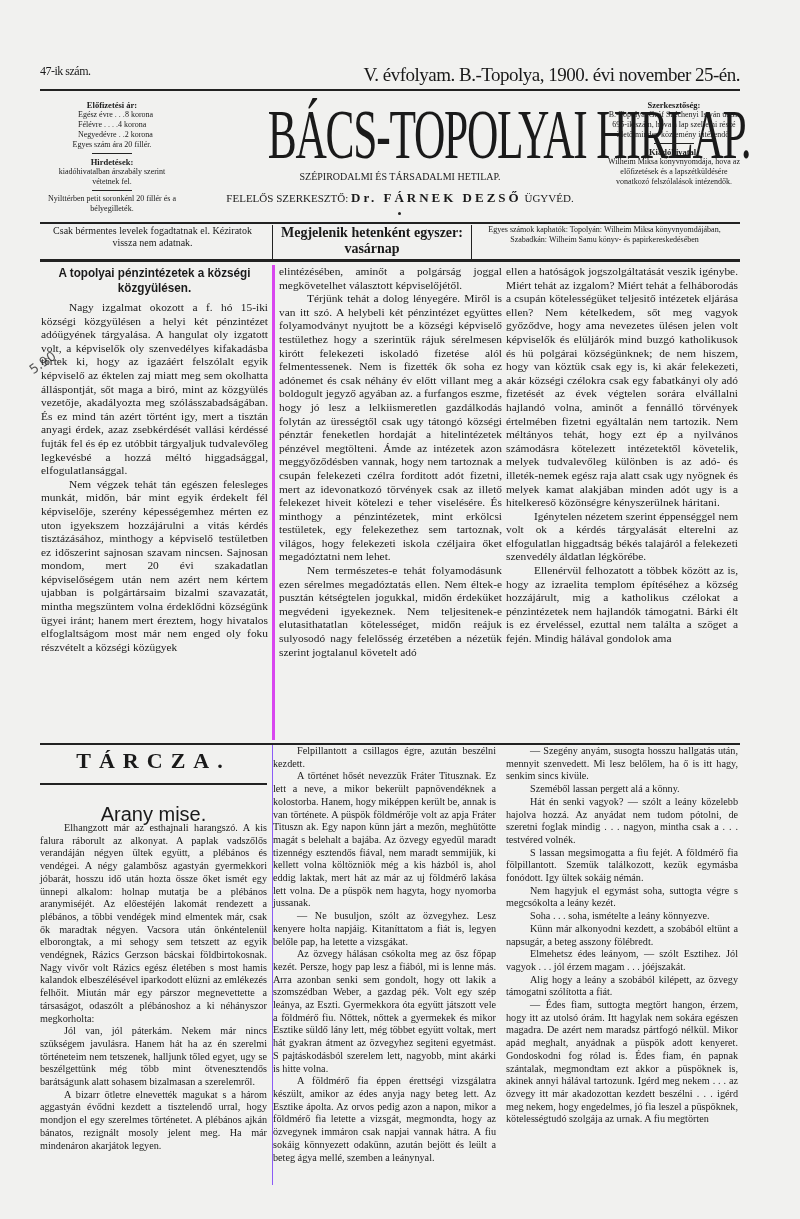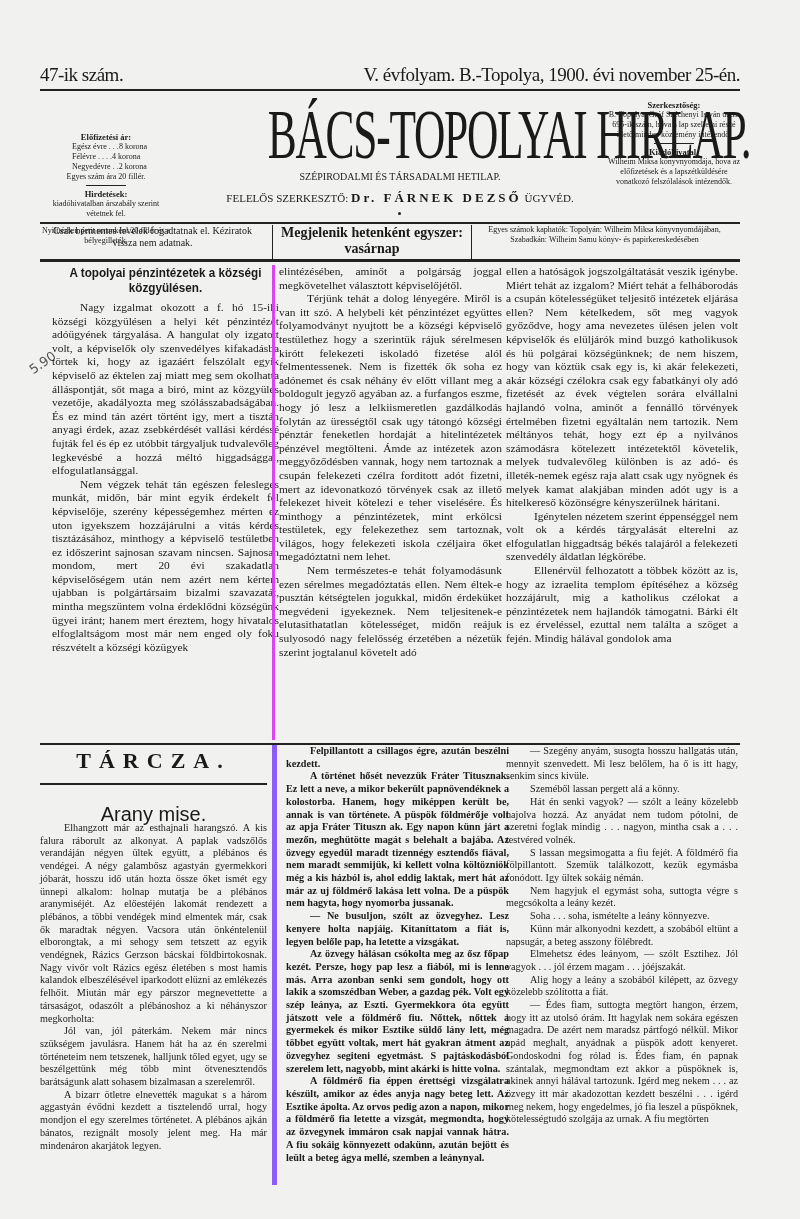--- a/index.html
+++ b/index.html
@@ -1,50 +1,50 @@
 <!DOCTYPE html>
 <html><head>
 <meta charset="utf-8">
 <style>
   html, body { margin:0; padding:0; }
   body { width:800px; height:1219px; background:#f1f1ef; position:relative; overflow:hidden; color:#1a1a1a; }
   .page { position:absolute; left:40px; top:0; width:700px; height:1219px; }
-  .issue { position:absolute; left:0; top:64px; font-family:"Liberation Serif", serif; font-size:19px; letter-spacing:-0.5px; }
+  .issue { position:absolute; left:0; top:64px; font-family:"Liberation Serif", serif; font-size:12px; letter-spacing:-0.5px; }
   .dateline { position:absolute; right:0; top:64px; font-family:"Liberation Serif", serif; font-size:19px; letter-spacing:-0.5px; }
   .rule { position:absolute; left:0; right:0; background:#222; }
-  .mast-left { position:absolute; left:0; top:98px; width:132px; font-family:"Liberation Serif", serif; font-size:8px; line-height:10px; text-align:center;margin-top:32px; }
+  .mast-left { position:absolute; left:6px; top:98px; width:132px; font-family:"Liberation Serif", serif; font-size:8px; line-height:10px; text-align:center; }
   .mast-left .h { font-weight:bold; font-size:8.5px; margin-top:2px; }
   .mast-left .row { display:flex; text-align:left;padding-left:32px; }
   .mast-left .small-rule { width:40px; height:1px; background:#222; margin:3px auto; }
   .mast-right { position:absolute; right:0; top:100px; width:132px; font-family:"Liberation Serif", serif; font-size:8px; line-height:10px; text-align:center; }
   .mast-right .h { font-weight:bold; font-size:8.5px; }
   .mast-right .small-rule { width:40px; height:1px; background:#222; margin:3px auto; }
   .title { position:absolute; left:148px; top:100px; width:420px; text-align:center; font-family:"Liberation Serif", serif; font-size:70px; line-height:70px; letter-spacing:-2px; transform:scaleX(0.62); transform-origin:center; white-space:nowrap; }
   .subtitle { position:absolute; left:150px; top:171px; width:420px; text-align:center; font-family:"Liberation Serif", serif; font-size:10px; }
   .editor { position:absolute; left:150px; top:190px; width:420px; text-align:center; font-family:"Liberation Serif", serif; font-size:11px; white-space:nowrap; }
   .editor b { letter-spacing:3px; font-size:13px; }
   .dot { position:absolute; left:358px; top:212px; width:3px; height:3px; background:#222; border-radius:50%; }
   .notice-row { position:absolute; top:225px; left:0; right:0; height:35px; font-family:"Liberation Serif", serif; }
   .notice-l { position:absolute; left:0; top:0; width:225px; font-size:10px; line-height:12px; text-align:center; }
   .notice-c { position:absolute; left:232px; top:0; width:198px; font-size:14px; font-weight:bold; line-height:16px; text-align:center; border-left:1.5px solid #222; border-right:1.5px solid #222; height:34px; }
   .notice-r { position:absolute; left:432px; top:0; width:265px; font-size:8px; line-height:10px; text-align:center; }
   .col { position:absolute; font-family:"Liberation Serif", serif; font-size:11.4px; line-height:13.6px; text-align:justify; }
   .col p { margin:0; text-indent:0; }
   .col p.ind { text-indent:28px; }
-  .col1 { left:12px; top:265px; width:227px; }
+  .col1 { left:1px; top:265px; width:227px; }
   .col2 { left:232px; top:265px; width:223px; border-left:3px solid #d946ef; padding-left:4px; height:475px; }
   .col3 { left:466px; top:265px; width:232px; }
   .headline { font-family:"Liberation Sans", sans-serif; font-weight:bold; font-size:13px; text-align:center; line-height:15px; margin-bottom:6px; transform:scaleX(0.9); }
   .tarcza-head { position:absolute; left:0; top:748px; width:227px; text-align:center; font-family:"Liberation Serif", serif; font-weight:bold; font-size:22px; letter-spacing:8px; }
   .arany { position:absolute; left:0; top:796px; width:227px; text-align:center; font-family:"Liberation Sans", sans-serif; font-size:20px;margin-top:7px; }
   .fcol { position:absolute; font-family:"Liberation Serif", serif; font-size:10.2px; line-height:12.7px; text-align:justify; }
   .fcol p { margin:0; }
   .fcol p.ind { text-indent:24px; }
   .f1 { left:0; top:822px; width:227px; }
-  .f2 { left:232px; top:745px; width:223px; border-left:5px solid #8b5cf6; padding-left:9px; height:440px;font-weight:bold; }
+  .f2 { left:232px; top:745px; width:223px; border-left:1px solid #8b5cf6; padding-left:0; height:440px; }
   .f3 { left:466px; top:745px; width:232px; }
   .scribble { position:absolute; left:-12px; top:355px; font-family:"DejaVu Sans", sans-serif; font-size:13px; color:#555; transform:rotate(-35deg); }
 </style>
 </head>
 <body>
 
 <div class="page">
 
   <div class="issue">47-ik szám.</div>
   <div class="dateline">V. évfolyam. B.-Topolya, 1900. évi november 25-én.</div>
@@ -135,17 +135,17 @@
   </div>
   <div class="fcol f3">
     <p class="ind">— Szegény anyám, susogta hosszu hallgatás után, mennyit szenvedett. Mi lesz belőlem, ha ő is itt hagy, senkim sincs kivüle.</p>
     <p class="ind">Szeméből lassan pergett alá a könny.</p>
     <p class="ind">Hát én senki vagyok? — szólt a leány közelebb hajolva hozzá. Az anyádat nem tudom pótolni, de szeretni foglak mindig . . . nagyon, mintha csak a . . . testvéred volnék.</p>
     <p class="ind">S lassan megsimogatta a fiu fejét. A földmérő fia fölpillantott. Szemük találkozott, kezük egymásba fonódott. Igy ültek sokáig némán.</p>
     <p class="ind">Nem hagyjuk el egymást soha, suttogta végre s megcsókolta a leány kezét.</p>
     <p class="ind">Soha . . . soha, ismételte a leány könnyezve.</p>
     <p class="ind">Künn már alkonyodni kezdett, a szobából eltünt a napsugár, a beteg asszony fölébredt.</p>
     <p class="ind">Elmehetsz édes leányom, — szólt Esztihez. Jól vagyok . . . jól érzem magam . . . jóéjszakát.</p>
-    <p class="ind">Alig hogy a leány a szobából kilépett, az özvegy közelebb szólította a fiát.</p>
+    <p class="ind">Alig hogy a leány a szobából kilépett, az özvegy támogatni szólította a fiát.</p>
     <p class="ind">— Édes fiam, suttogta megtört hangon, érzem, hogy itt az utolsó órám. Itt hagylak nem sokára egészen magadra. De azért nem maradsz pártfogó nélkül. Mikor apád meghalt, anyádnak a püspök adott kenyeret. Gondoskodni fog rólad is. Édes fiam, én papnak szántalak, megmondtam ezt akkor a püspöknek is, akinek annyi hálával tartozunk. Igérd meg nekem . . . az özvegy itt már akadozottan kezdett beszélni . . . igérd meg nekem, hogy engedelmes, jó fia leszel a püspöknek, kötelességtudó szolgája az urnak. A fiu megtörten</p>
   </div>
 
 </div>
 
 </body></html>

